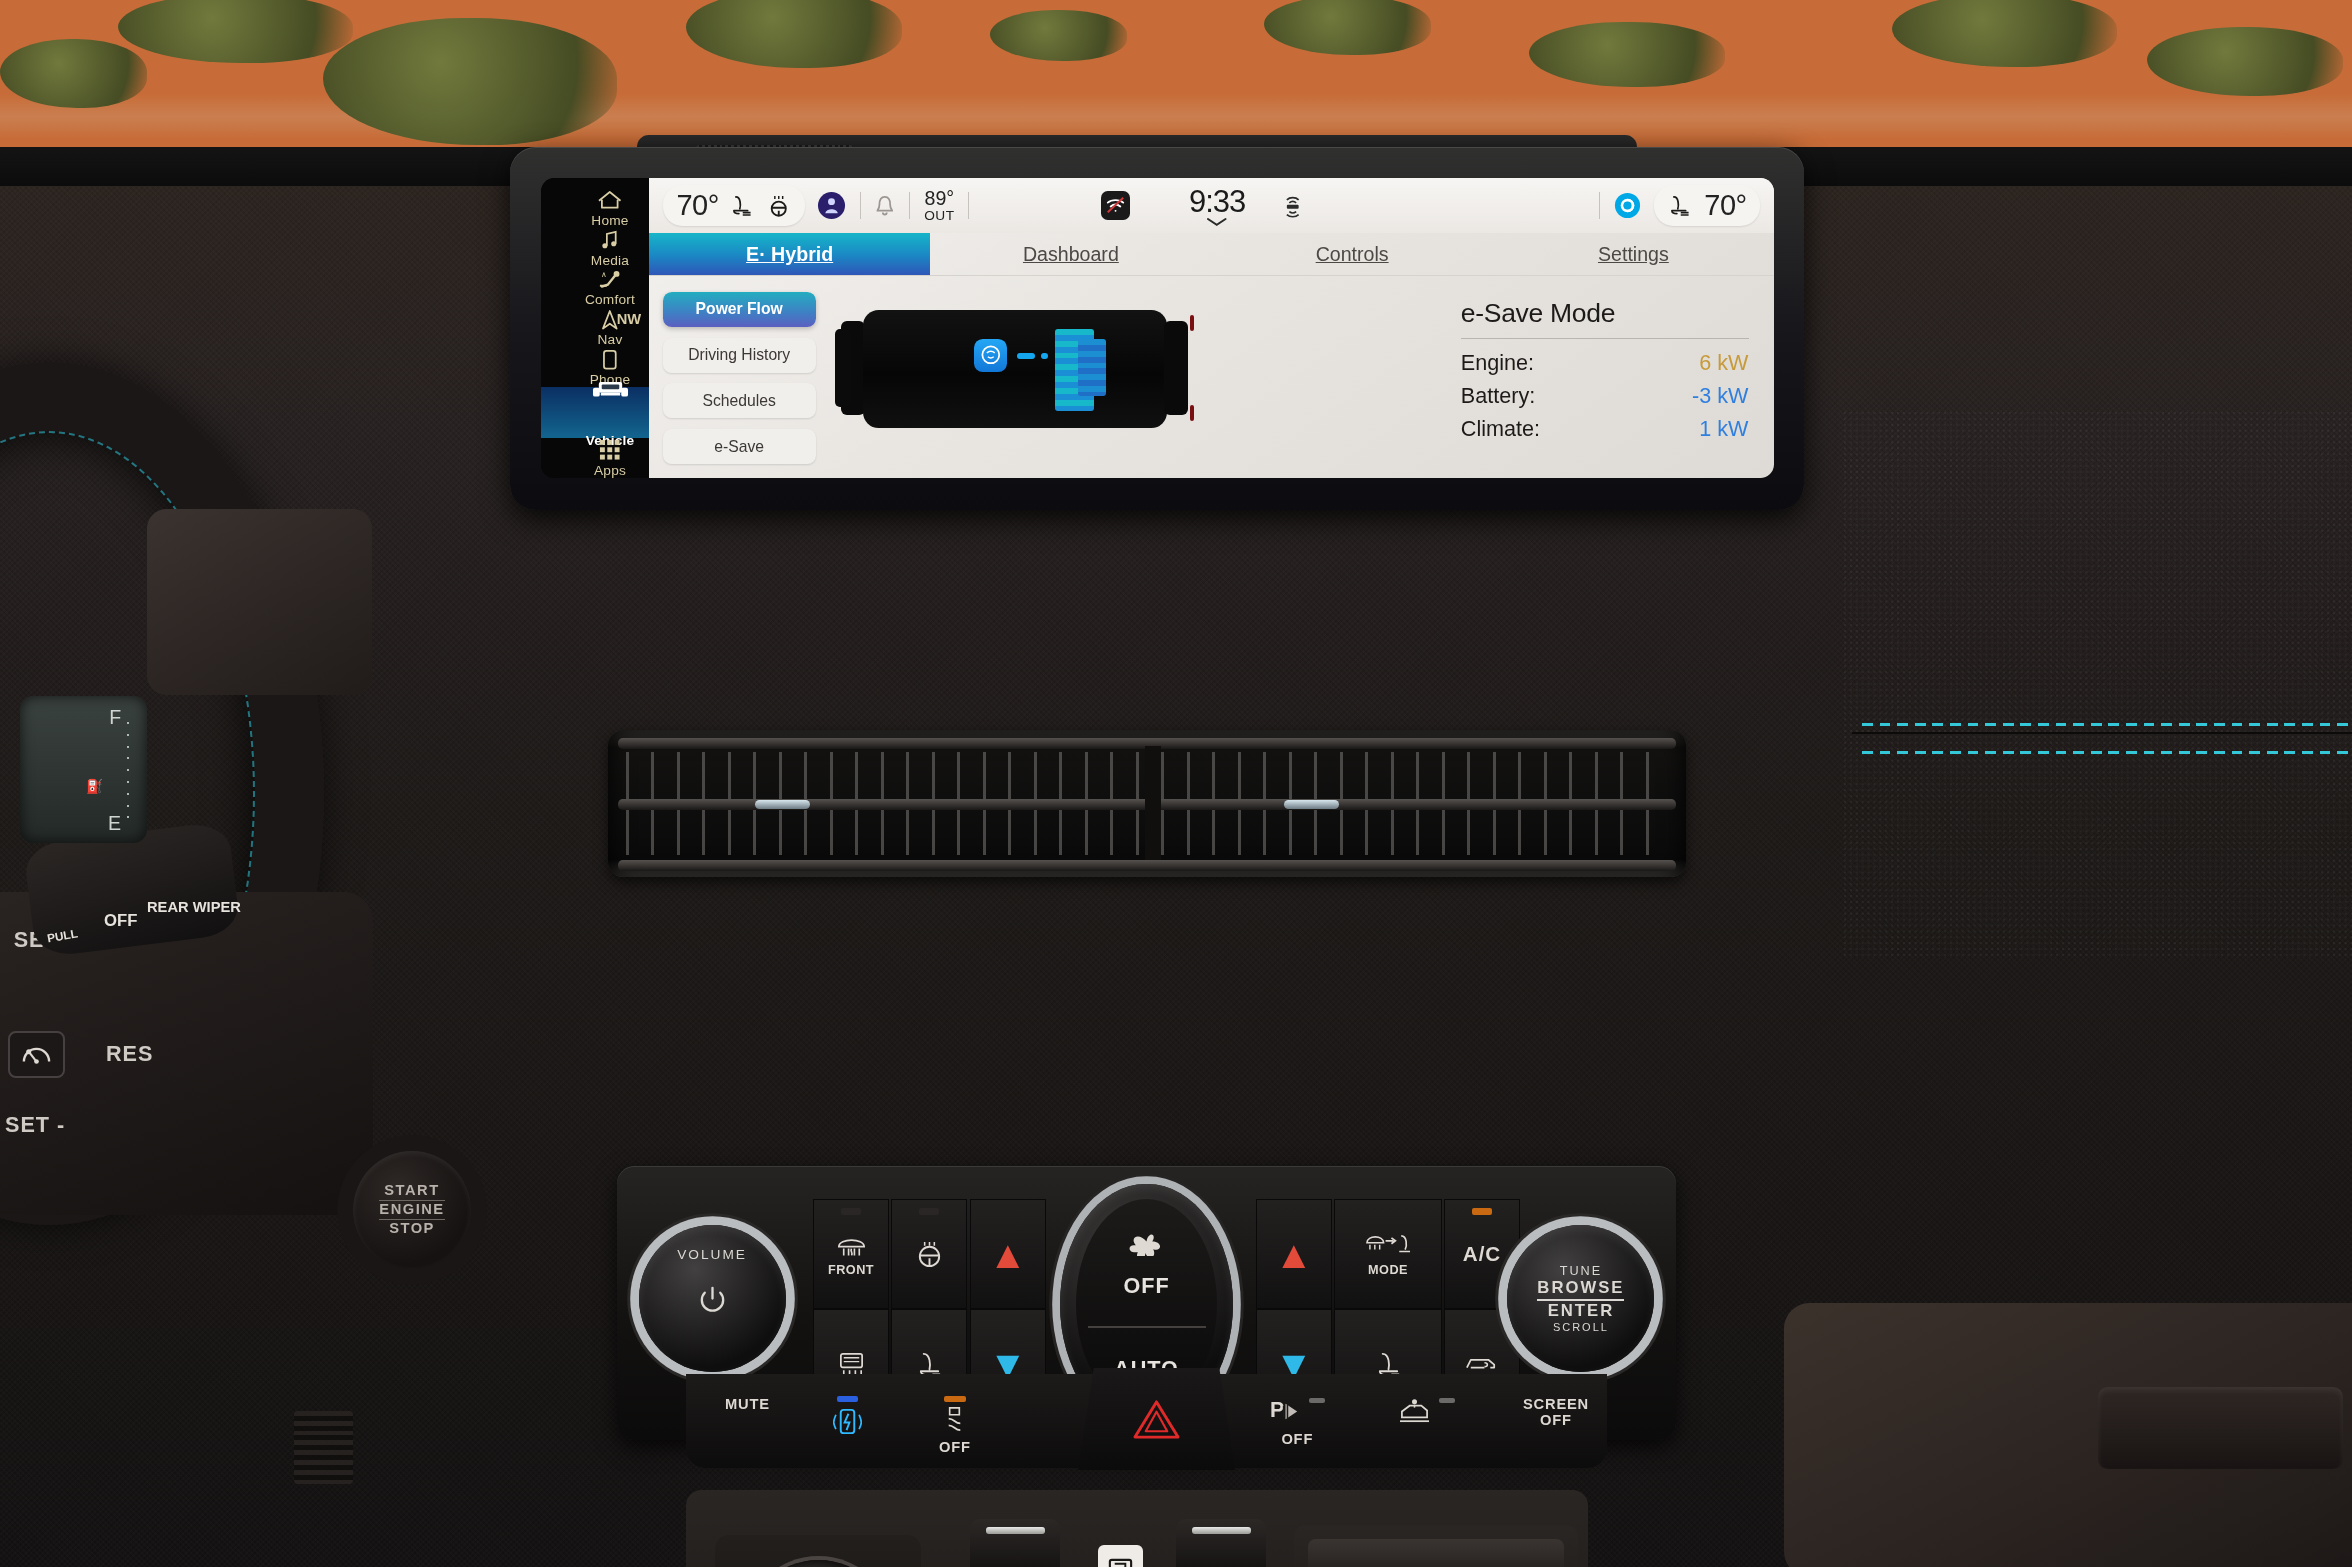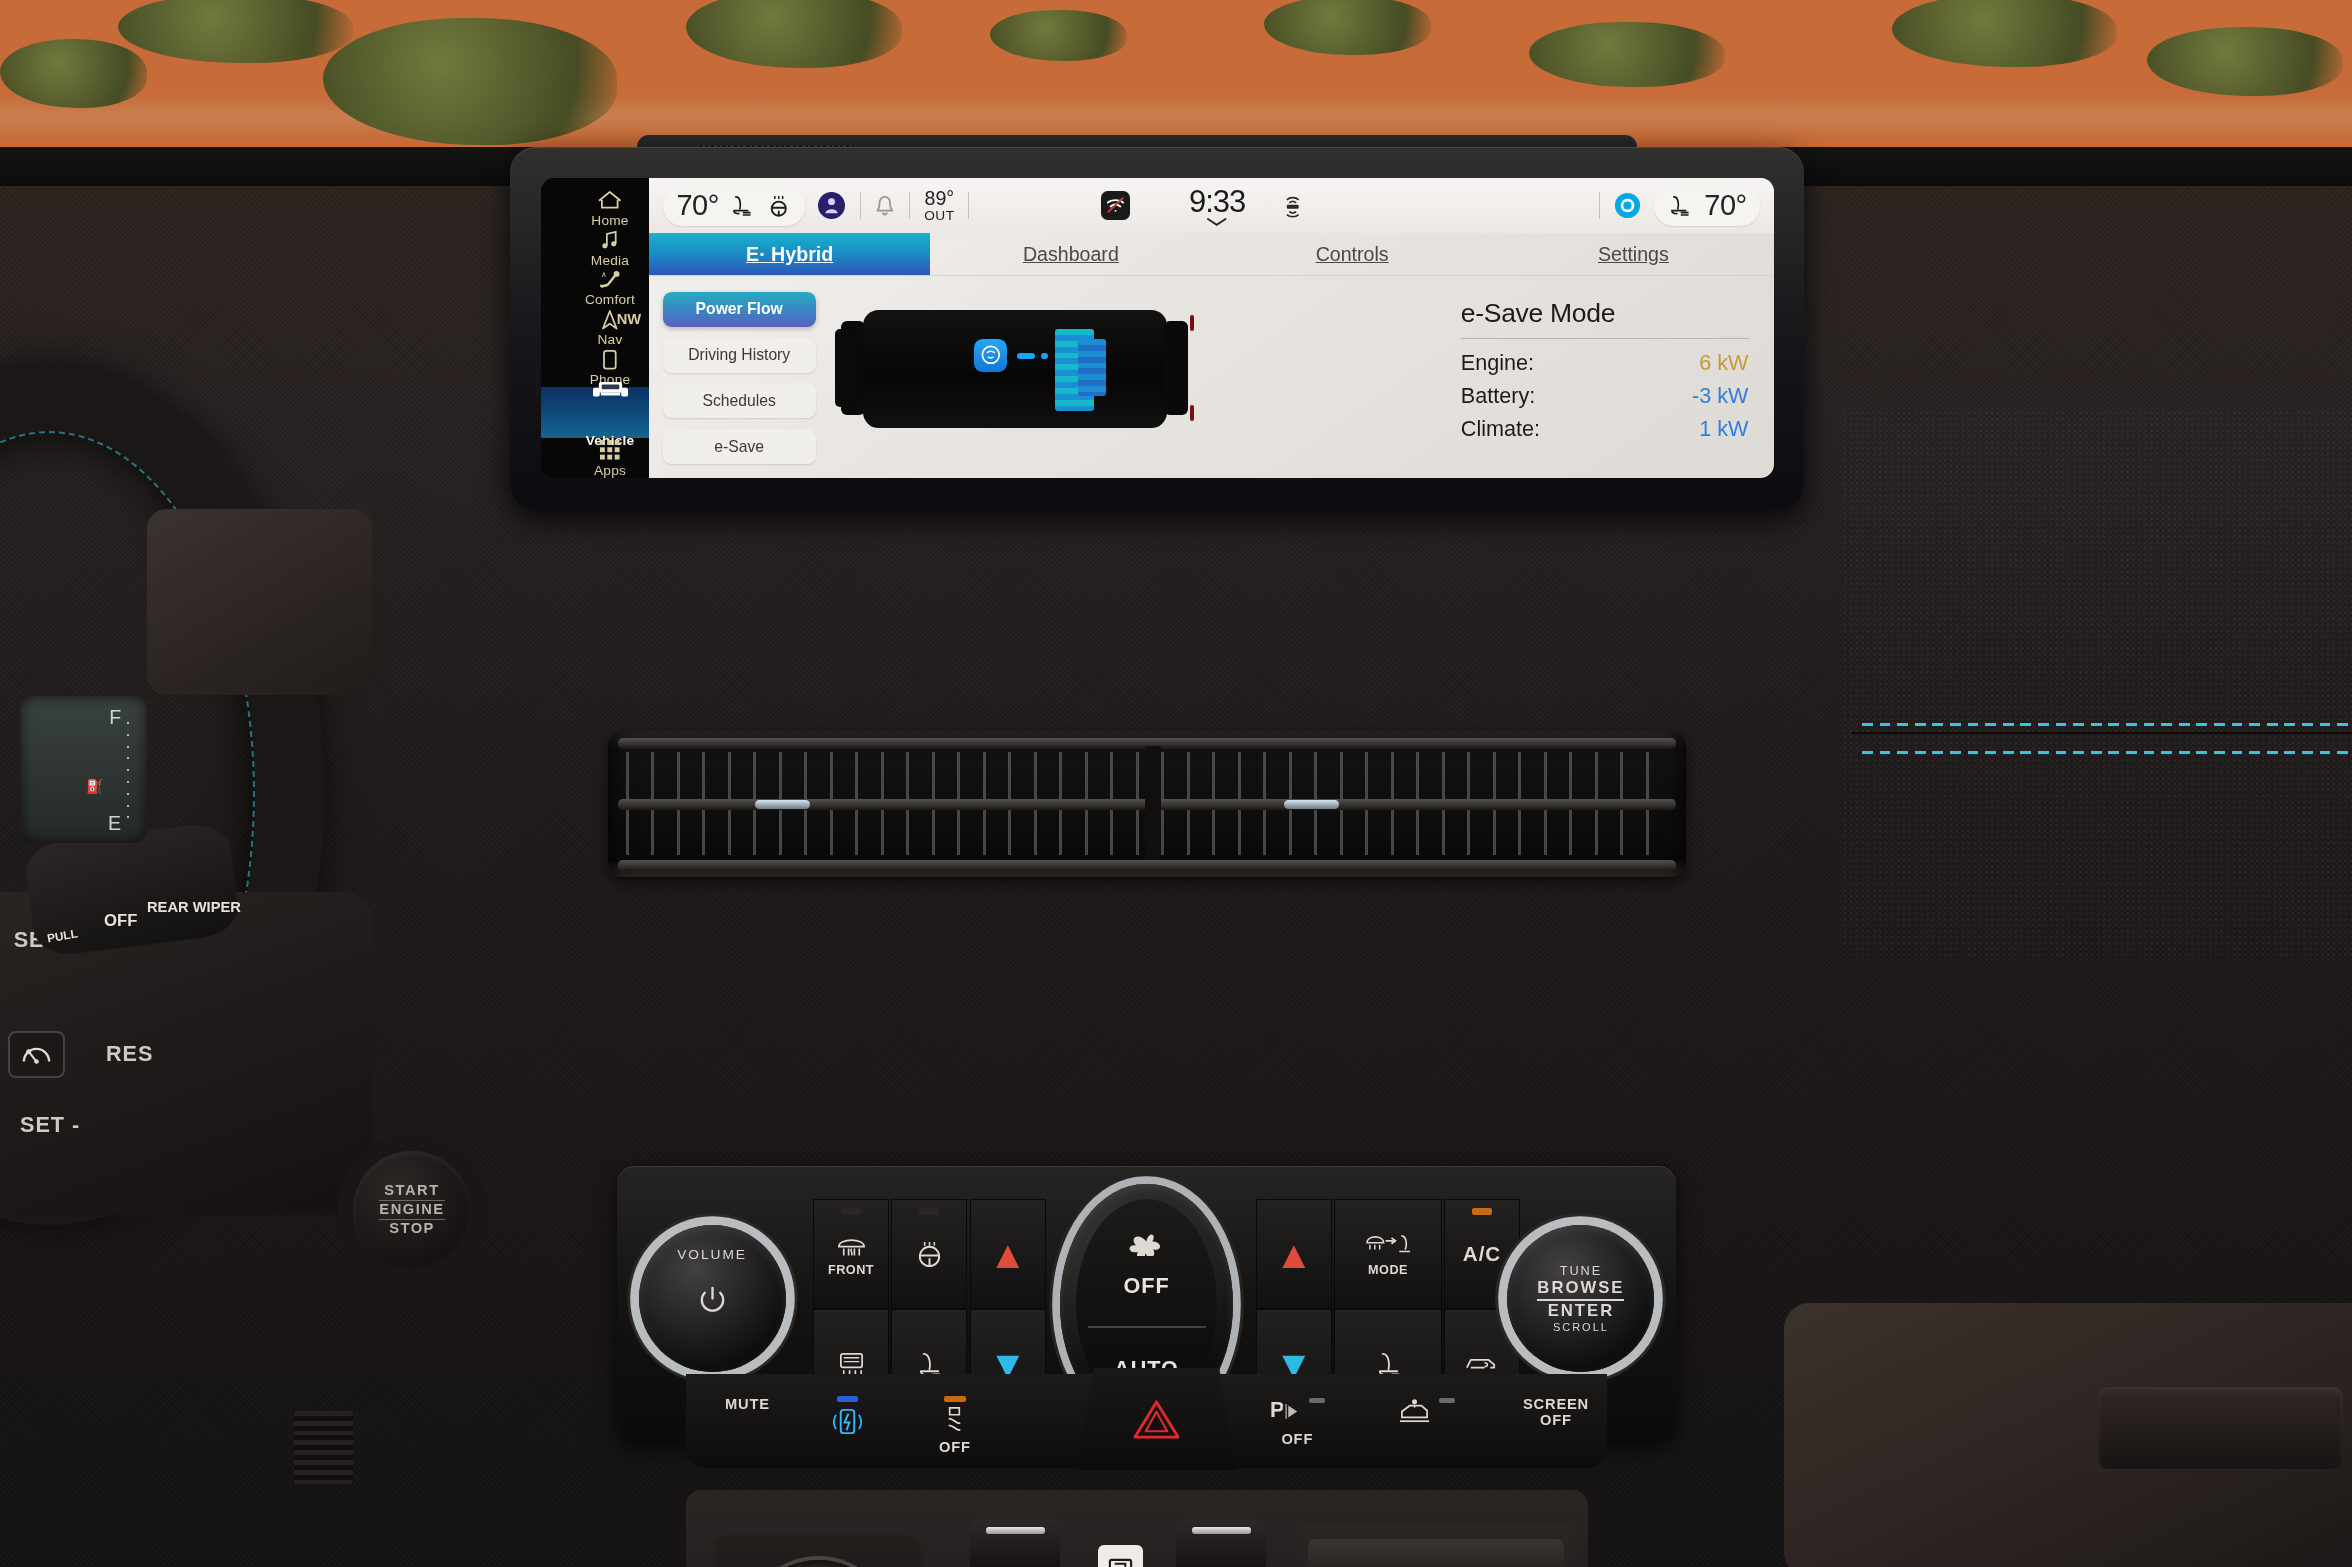--- a/index.html
+++ b/index.html
@@ -268,21 +268,21 @@
   <div class="sw-btn" style="left:13.7px; top:741px;">SET+</div>
   <div id="cruise-icon">
     <svg width="33" height="25.5" viewBox="0 0 34 26">
       <path d="M4 20 A13 13 0 0 1 30 20" stroke="#ded8d2" stroke-width="2.4" fill="none"></path>
       <circle cx="17" cy="20" r="2.4" fill="#ded8d2"></circle>
       <line x1="17" y1="20" x2="10" y2="11" stroke="#ded8d2" stroke-width="2.2"></line>
       <circle cx="9" cy="10" r="2.6" fill="#ded8d2"></circle>
     </svg>
   </div>
   <div class="sw-btn" style="left:106px; top:855px;">RES</div>
-  <div class="sw-btn" style="left:20px; top:926px;">SET -</div>
+  <div class="sw-btn" style="left:5px; top:926px;">SET -</div>
 
   <div id="stalk"></div>
   <div class="stalk-t" style="left:47px; top:743px; transform:rotate(-10deg); font-size:11.8px;">PULL</div>
   <div class="stalk-t" style="left:104px; top:725px;">OFF</div>
   <div class="stalk-t" style="left:147px; top:714px; font-size:14.7px; line-height:1.05; text-align:center;">REAR WIPER</div>
 
   <div id="cluster">
     <div class="fe" style="top:9.8px;">F</div>
     <div class="fe" style="bottom:7.8px;">E</div>
     <div style="position:absolute;right:17.6px;top:25.5px;bottom:25.5px;width:2px;background:repeating-linear-gradient(180deg,#aeb8b4 0 2px,transparent 2px 11.8px);"></div>

